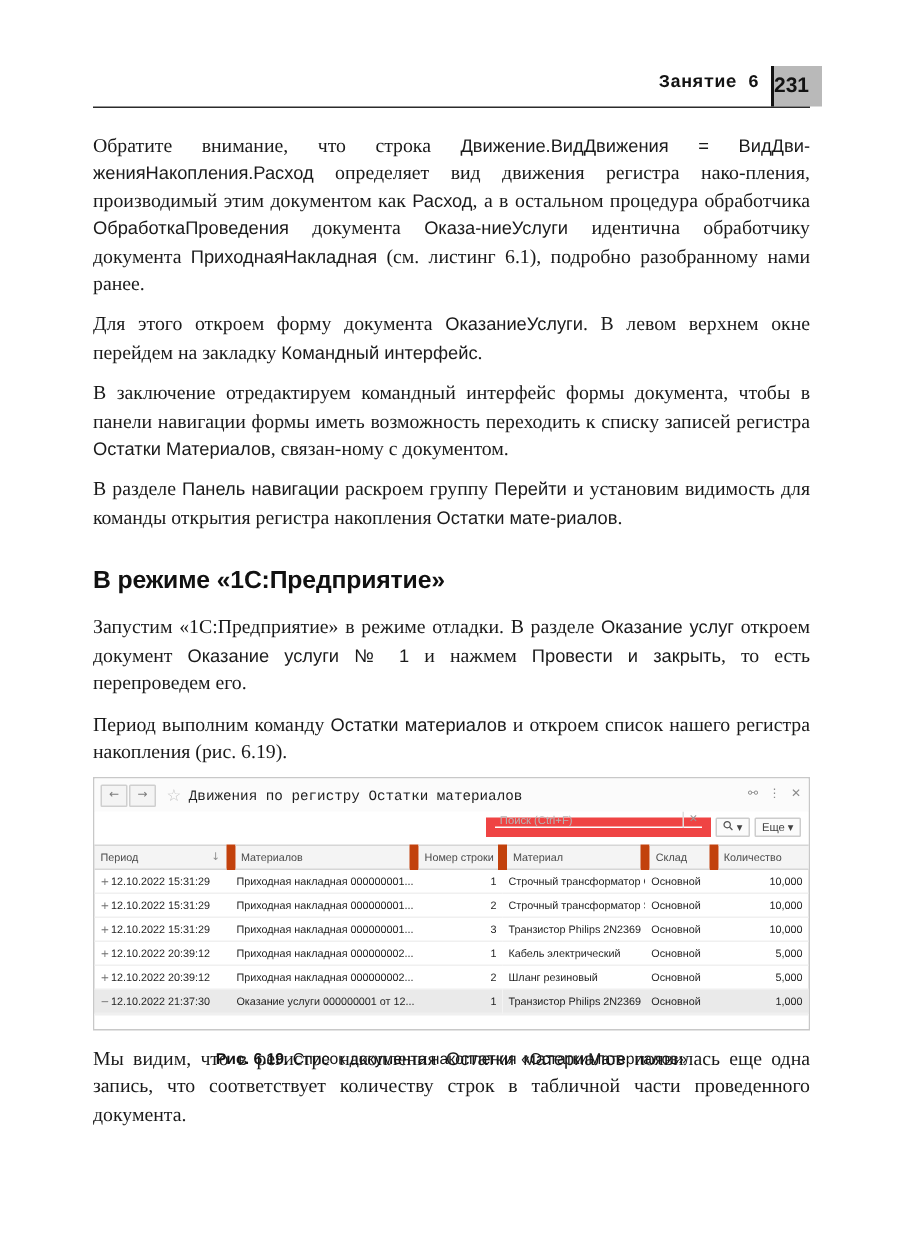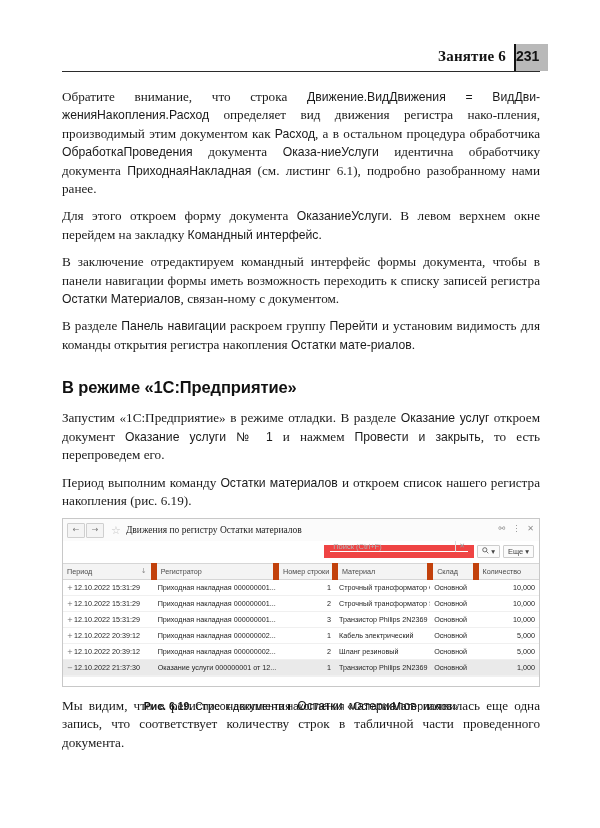--- a/index.html
+++ b/index.html
@@ -36,22 +36,22 @@
     left: 0;
     top: 25px;
     width: 478px;
     height: 1px;
     background: #2b2b2b;
   }
   .runhead-title {
     position: absolute;
     right: 34px;
     top: 2px;
-    font-family: Liberation Serif, serif;
-    font-size: 15px;
+    font-family: Liberation Mono, monospace;
+    font-size: 12px;
     font-weight: bold;
     letter-spacing: 0.2px;
     color: #131313;
     white-space: nowrap;
   }
   .pagenum-box {
     position: absolute;
     right: -8px;
     top: -2px;
     width: 34px;
@@ -138,21 +138,21 @@
     border-radius: 1px;
   }
   .star-icon {
     margin: 0 5px 0 6px;
     color: #c4c4c4;
     font-size: 11px;
     line-height: 11px;
     font-family: "DejaVu Sans", sans-serif;
   }
   .win-title-text {
-    font-family: Liberation Serif, serif;
+    font-family: Liberation Mono, monospace;
     font-size: 9.5px;
     color: #1d1d1d;
     white-space: nowrap;
   }
   .win-ctrls {
     position: absolute;
     right: 5px;
     top: 5px;
     display: flex;
     gap: 7px;
@@ -350,21 +350,21 @@
           <col style="width:20%">
             <col style="width:27%">
             <col style="width:13%">
           <col style="width:21%">
             <col style="width:10%">
             <col style="width:14%">
         </colgroup>
         <thead>
           <tr>
             <th><span>Период</span><span class="sortarrow">↓</span></th>
-            <th>Регистратор</th>
+            <th>Материалов</th>
             <th>Номер строки</th>
             <th>Материал</th>
             <th>Склад</th>
             <th>Количество</th>
           </tr>
         </thead>
         <tbody>
           <tr>
             <td><span class="expander">+</span><span>12.10.2022 15:31:29</span></td>
             <td>Приходная накладная 000000001...</td>

